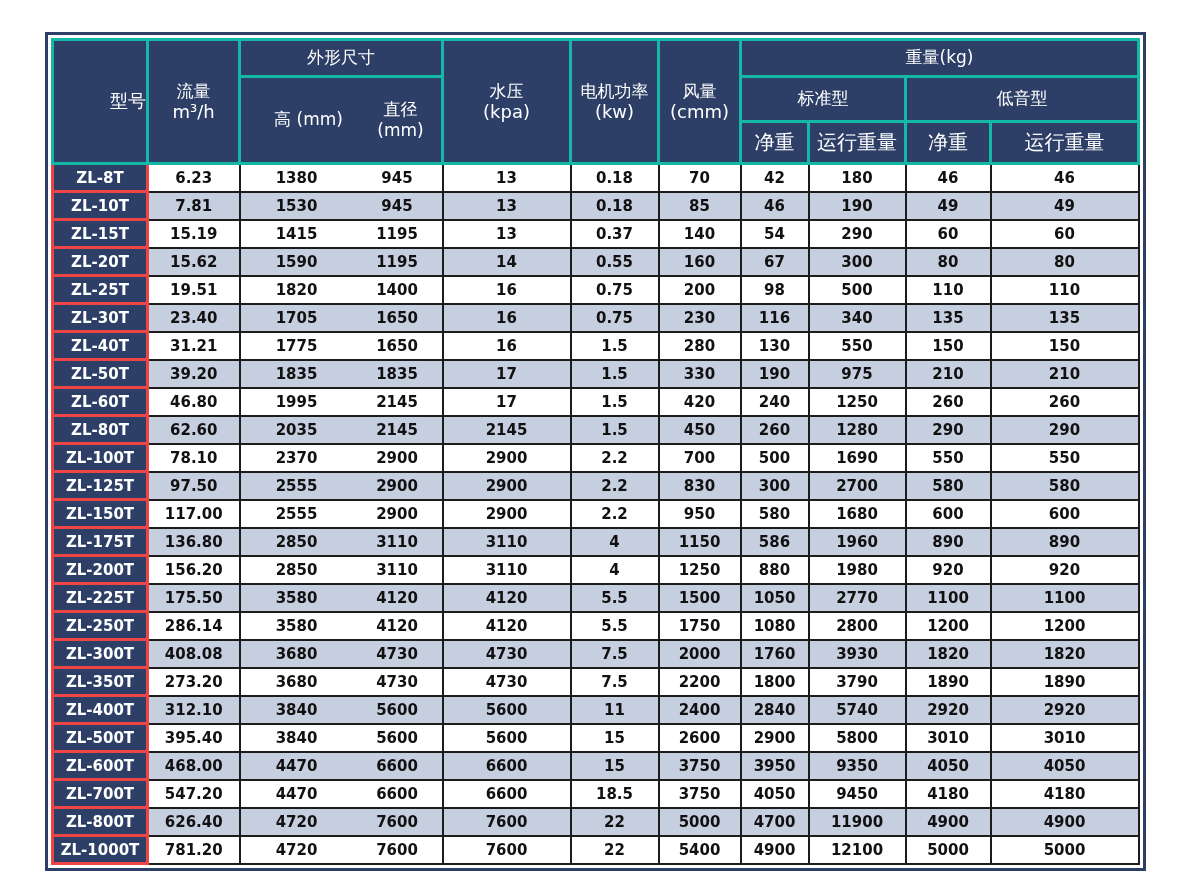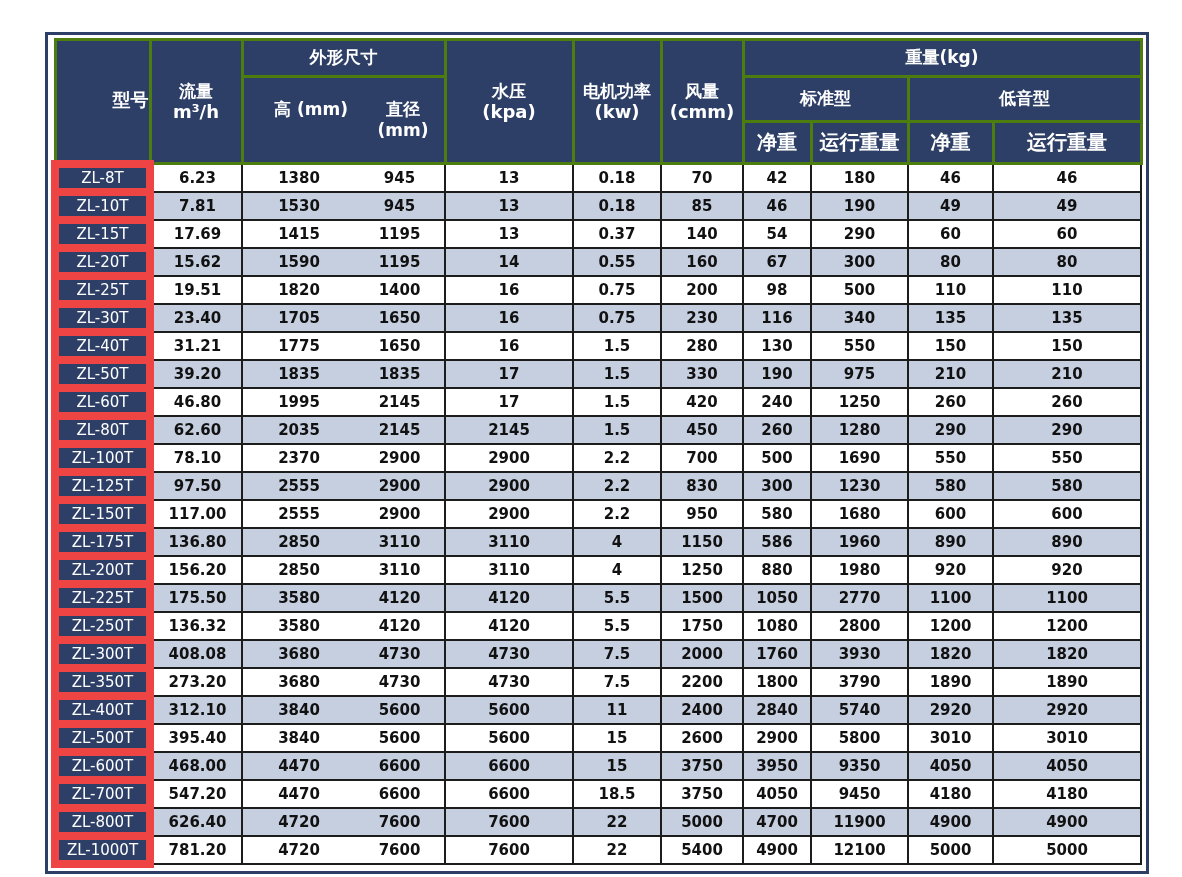--- a/index.html
+++ b/index.html
@@ -26,57 +26,57 @@
     padding:3px;
   }
   table{
     border-collapse:collapse;
     table-layout:fixed;
     width:1086px;
   }
   thead th{
     background:var(--navy);
     color:var(--header-text);
-    border:3px solid #4d7c0f;
-    font-weight:bold;
+    border:3px solid #14b8a6;
+    font-weight:normal;
     font-size:17px;
     text-align:center;
     vertical-align:middle;
     padding:0;
     line-height:1.25;
   }
   thead tr:nth-child(1) th{height:37px;}
   thead tr:nth-child(2) th{height:45px;}
   thead tr:nth-child(3) th{height:42px;font-size:20px;}
   th.model-h{font-size:18px;text-align:right;}
   .two-line div{line-height:1.2;}
   .unit-line{font-size:18px;}
   .dims-sub{vertical-align:middle;}
   .dims-sub .dims-flex{
-    display:flex;width:100%;align-items:flex-start;padding-left:16px;
+    display:flex;width:100%;align-items:center;padding-left:16px;
   }
   .dims-sub .dims-flex span:nth-child(1){width:56%;text-align:center;}
   .dims-sub .dims-flex span:nth-child(2){width:44%;text-align:center;}
   tbody td{
     border:2px solid var(--grid);
     background:var(--white-row);
     color:var(--data-text);
     text-align:center;
     vertical-align:middle;
     font-size:15px;
     font-weight:600;
     height:28px;
     padding:0;
   }
   tbody th.model-cell{
     background:var(--navy);
     color:var(--header-text);
-    border:8px solid #ef4444;
+    border:3px solid #ef4444;
     font-size:15px;
-    font-weight:400;
+    font-weight:700;
     text-align:center;
     vertical-align:middle;
     padding:0;
   }
   tbody tr.alt td{background:var(--light-row);}
   td.no-r{border-right:none;margin-left:41px;}
   td.no-l{border-left:none;}
 </style>
 </head>
 <body>
@@ -157,21 +157,21 @@
           <td>13</td>
           <td>0.18</td>
           <td>85</td>
           <td>46</td>
           <td>190</td>
           <td>49</td>
           <td>49</td>
         </tr>
         <tr>
           <th class="model-cell">ZL-15T</th>
-          <td>17.69</td>
+          <td>15.19</td>
           <td class="no-r">1415</td>
           <td class="no-l">1195</td>
           <td>13</td>
           <td>0.37</td>
           <td>140</td>
           <td>54</td>
           <td>290</td>
           <td>60</td>
           <td>60</td>
         </tr>
@@ -281,21 +281,21 @@
         </tr>
         <tr class="alt">
           <th class="model-cell">ZL-125T</th>
           <td>97.50</td>
           <td class="no-r">2555</td>
           <td class="no-l">2900</td>
           <td>2900</td>
           <td>2.2</td>
           <td>830</td>
           <td>300</td>
-          <td>1230</td>
+          <td>2700</td>
           <td>580</td>
           <td>580</td>
         </tr>
         <tr>
           <th class="model-cell">ZL-150T</th>
           <td>117.00</td>
           <td class="no-r">2555</td>
           <td class="no-l">2900</td>
           <td>2900</td>
           <td>2.2</td>
@@ -339,21 +339,21 @@
           <td>4120</td>
           <td>5.5</td>
           <td>1500</td>
           <td>1050</td>
           <td>2770</td>
           <td>1100</td>
           <td>1100</td>
         </tr>
         <tr>
           <th class="model-cell">ZL-250T</th>
-          <td>136.32</td>
+          <td>286.14</td>
           <td class="no-r">3580</td>
           <td class="no-l">4120</td>
           <td>4120</td>
           <td>5.5</td>
           <td>1750</td>
           <td>1080</td>
           <td>2800</td>
           <td>1200</td>
           <td>1200</td>
         </tr>

